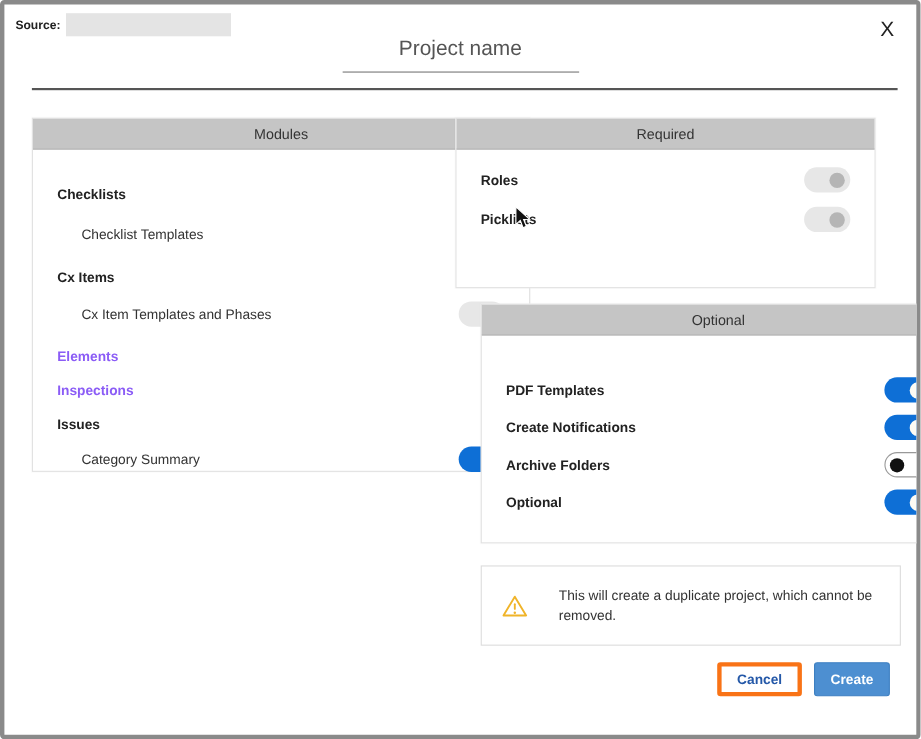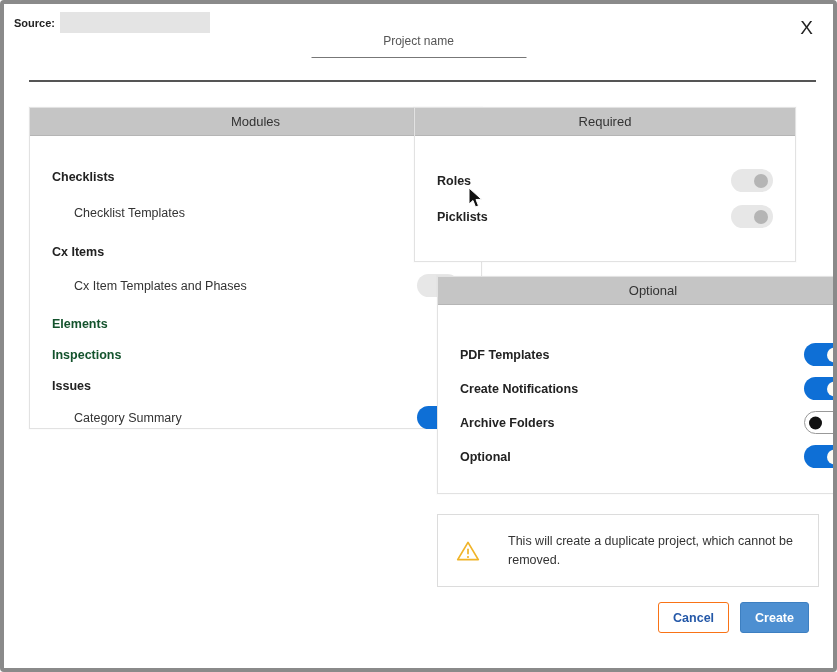--- a/index.html
+++ b/index.html
@@ -9,21 +9,21 @@
     border:4px solid #8a8a8a; border-radius:4px; overflow:hidden;
   }
 
   
   .source-row { position:absolute; top:8px; left:10px; display:flex; align-items:center; gap:5px; }
   .source-label { font-size:11px; font-weight:bold; color:#222; }
   .source-redacted { width:150px; height:21px; background:#e4e4e4; }
 
   .project-input {
     position:absolute; top:26px; left:50%; transform:translateX(-50%);
-    width:215px; text-align:center; font-size:12px; color:#444;
+    width:215px; text-align:center; font-size:19px; color:#444;
     border:none; border-bottom:1.5px solid #777; outline:none;
     padding:4px 0 9px 0; background:transparent;
     font-family:"Liberation Sans", sans-serif;
   }
   .project-input::placeholder { color:#555; opacity:1; }
 
   .close-btn {
     position:absolute; top:14px; right:20px; font-size:19px; color:#222;
     cursor:pointer; line-height:1; font-weight:500;
   }
@@ -39,36 +39,36 @@
     height:28px; background:#c5c5c5; display:flex; align-items:center; justify-content:center;
     font-size:13px; color:#333; border-bottom:1px solid #b5b5b5;
   }
   .panel-body { padding:0 22px; }
 
   .panel-modules  { top:103px; left:25px;  width:453px; height:322px; }
   .panel-required { top:103px; left:410px; width:382px; height:155px; }
   .panel-optional { top:272px; left:433px; width:432px; height:218px; }
 
   .group-label { font-size:12.5px; font-weight:bold; color:#222; }
-  .group-label.disabled { color:#14532d; }
+  .group-label.disabled { color:#8b5cf6; }
   .row { display:flex; align-items:center; justify-content:space-between; }
   .sub-label { font-size:12.5px; color:#333; padding-left:22px; }
   .req-label { font-size:12.5px; font-weight:bold; color:#222; }
 
   
   .m-0 { margin-top:34px; }
   .m-1 { margin-top:17px; }
   .m-2 { margin-top:21px; }
   .m-3 { margin-top:15px; }
   .m-4 { margin-top:20px; }
   .m-5 { margin-top:17px; }
   .m-6 { margin-top:17px; }
   .m-7 { margin-top:13px; }
 
-  .r-0 { margin-top:33px;text-align:center; }
+  .r-0 { margin-top:16px;text-align:center; }
   .r-1 { margin-top:13px; }
 
   .o-0 { margin-top:38px; }
   .o-1, .o-2, .o-3 { margin-top:11px; }
 
   
   .toggle {
     position:relative; width:42px; height:23px; border-radius:12px; flex:0 0 auto; cursor:pointer;
   }
   .toggle::after {
@@ -88,21 +88,21 @@
     border:1px solid #dcdcdc; background:#fff;
     display:flex; align-items:center; gap:28px; padding:10px 18px;
   }
   .warning-text { font-size:12.5px; color:#333; line-height:1.45; }
 
   
   .actions { position:absolute; top:598px; right:24px; display:flex; gap:11px; }
   .btn { height:31px; min-width:64px; padding:0 14px; font-size:12.5px; border-radius:3px;
          display:flex; align-items:center; justify-content:center; cursor:pointer;
          font-family:"Liberation Sans", sans-serif; }
-  .btn-cancel { background:#fff; border:1px solid #f97316; color:#2458a8; font-weight:bold;text-align:center; }
+  .btn-cancel { background:#fff; border:4px solid #f97316; color:#2458a8; font-weight:bold;text-align:center; }
   .btn-create { background:#4d8fd1; border:1px solid #3d7fc1; color:#fff; font-weight:bold; }
 
   .cursor { position:absolute; top:183px; left:464px; pointer-events:none; }
 </style>
 </head>
 <body>
 
 <div class="frame">
 
   <div class="source-row">

